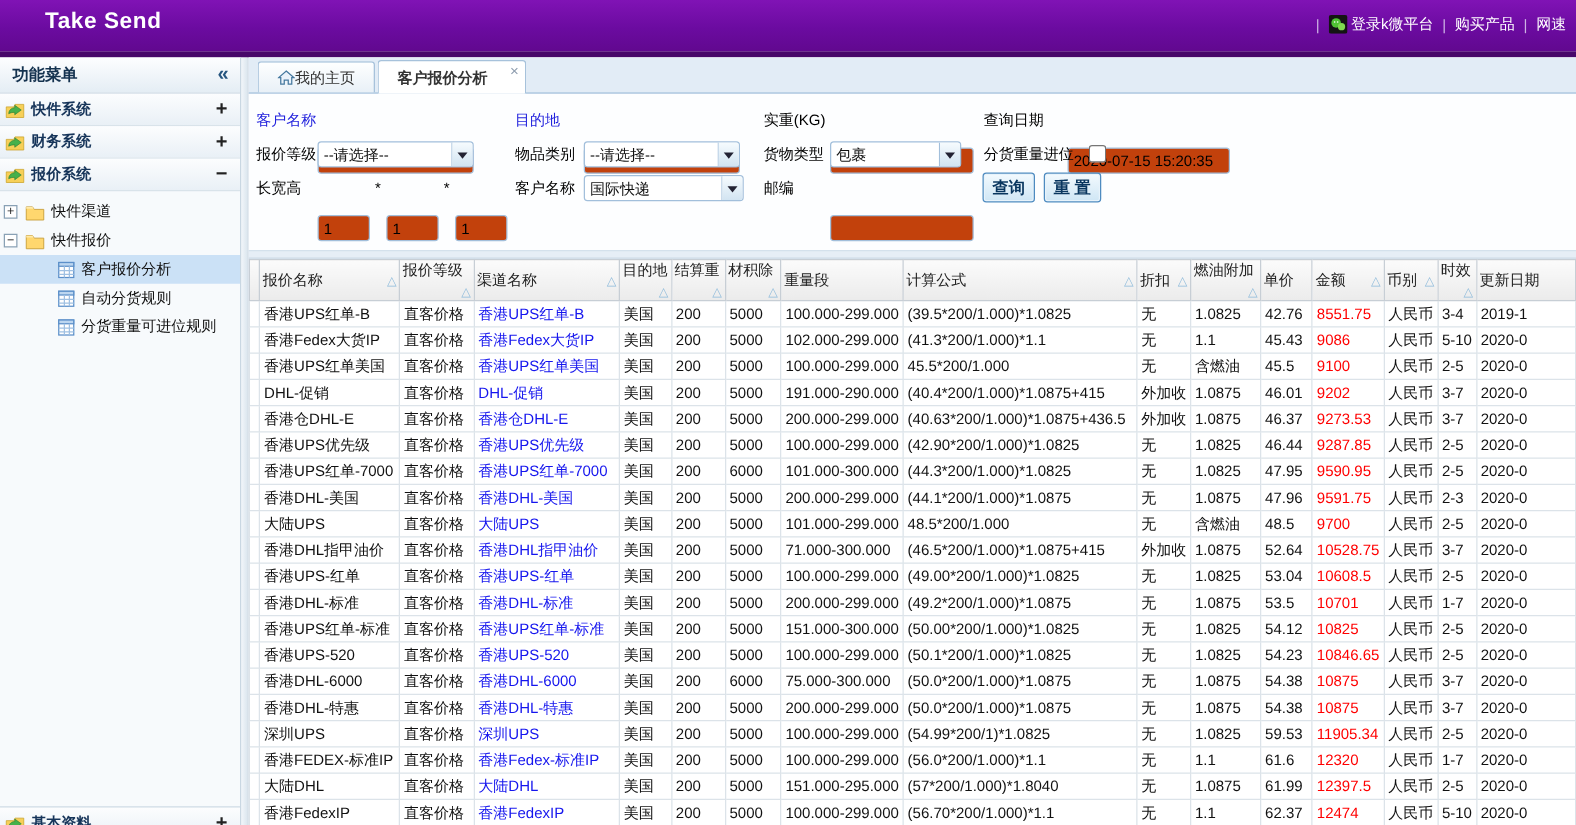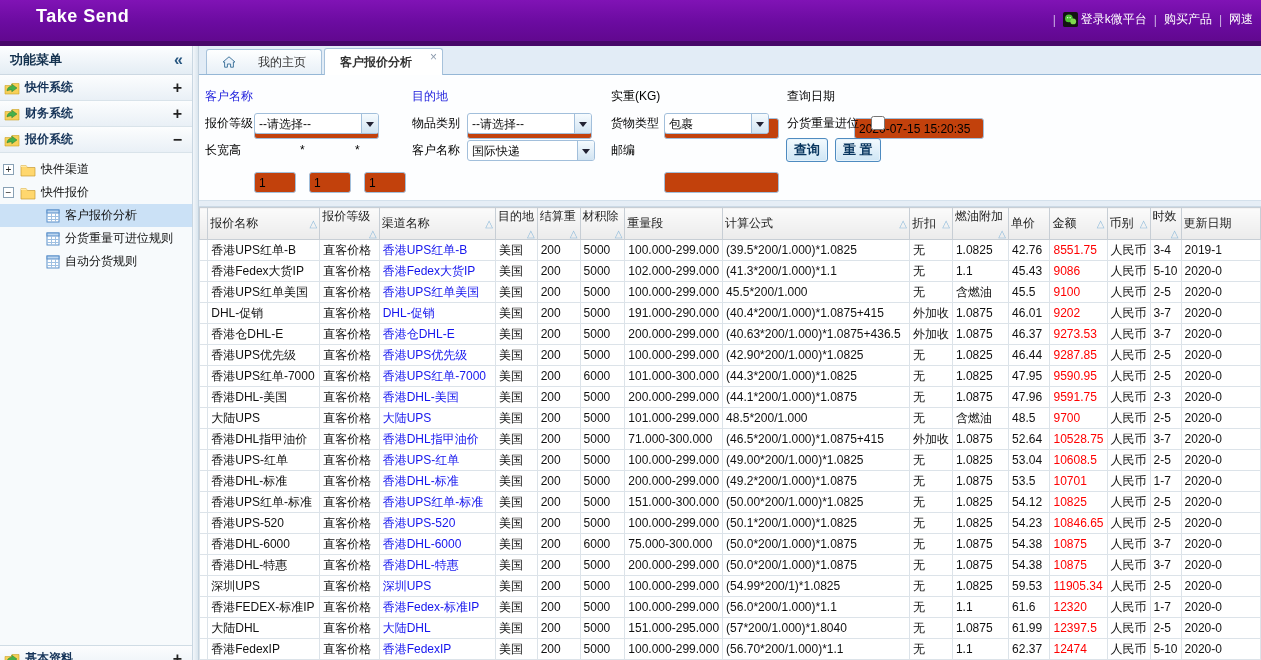--- a/index.html
+++ b/index.html
@@ -38,21 +38,21 @@
   .tree-lbl { margin-left:5px; white-space:nowrap; cursor:pointer; }
   .sidebar-bottom { position:absolute; left:0; right:0; top:599px; height:27px;
     background:linear-gradient(#fcfdfe,#e9f0f6); border-top:1px solid #d0dce5; border-bottom:1px solid #d9e3ea;
     display:flex; align-items:center; padding:0 10px 0 4px; cursor:pointer; }
   .sidebar-bottom .lbl { font-weight:bold; color:#17355a; margin-left:5px; }
   .sidebar-bottom .tg { margin-left:auto; font-size:16px; color:#222; font-weight:bold; }
   .splitter { width:6px; background:linear-gradient(90deg,#f2f6fa,#dbe6ee); border-right:1px solid #c3d2de; flex:none; }
   
   .main { flex:1; min-width:0; display:flex; flex-direction:column; background:#fff; }
   .tabbar { height:29px; background:#e2ecf6; border-bottom:1px solid #95b7d6; display:flex; align-items:flex-end; padding-left:7px; gap:2px; flex:none; }
-  .tab { height:25px; display:flex; align-items:center; gap:22px; padding:0 15px; margin-bottom:0;
+  .tab { height:25px; display:flex; align-items:center; gap:0; padding:0 15px; margin-bottom:0;
     border:1px solid #a7c2db; border-bottom:none; border-radius:3px 3px 0 0;
     background:linear-gradient(#feffff,#e8f0f7); color:#333; cursor:pointer; }
   .tab.active { background:#fff; font-weight:bold; height:27px; margin-bottom:-1px; position:relative; padding-right:30px; }
   .tab .close { position:absolute; top:1px; right:5px; font-size:12px; font-weight:normal; color:#8d9cae; cursor:pointer; }
   
   .form-area { height:125px; position:relative; background:#fdfeff; flex:none; }
   .f-label { position:absolute; height:21px; line-height:21px; color:#000; white-space:nowrap; }
   .f-label.blue { color:#2323dd; }
   input.f-input { position:absolute; height:21px; border:1px solid #a2bfdb; border-radius:3px; padding:0 4px;
     font:12px "Liberation Sans",sans-serif; color:#000; background:#c2410c;margin-top:32px; }
@@ -187,34 +187,34 @@
         <span class="tree-ico">
           <svg width="14" height="14" viewBox="0 0 14 14">
               <rect x="1" y="1" width="12" height="12" fill="#fff" stroke="#5b8fc9"></rect>
               <rect x="1" y="1" width="12" height="3" fill="#bcd6f0" stroke="#5b8fc9"></rect>
               <line x1="5.5" y1="4" x2="5.5" y2="13" stroke="#9fc0e2"></line>
               <line x1="9.5" y1="4" x2="9.5" y2="13" stroke="#9fc0e2"></line>
               <line x1="1" y1="7.5" x2="13" y2="7.5" stroke="#9fc0e2"></line>
               <line x1="1" y1="10.5" x2="13" y2="10.5" stroke="#9fc0e2"></line>
             </svg>
         </span>
-        <span class="tree-lbl">分货重量可进位规则</span>
+        <span class="tree-lbl">自动分货规则</span>
       </div>
       <div class="tree-row child">
         <span class="tree-ico">
           <svg width="14" height="14" viewBox="0 0 14 14">
               <rect x="1" y="1" width="12" height="12" fill="#fff" stroke="#5b8fc9"></rect>
               <rect x="1" y="1" width="12" height="3" fill="#bcd6f0" stroke="#5b8fc9"></rect>
               <line x1="5.5" y1="4" x2="5.5" y2="13" stroke="#9fc0e2"></line>
               <line x1="9.5" y1="4" x2="9.5" y2="13" stroke="#9fc0e2"></line>
               <line x1="1" y1="7.5" x2="13" y2="7.5" stroke="#9fc0e2"></line>
               <line x1="1" y1="10.5" x2="13" y2="10.5" stroke="#9fc0e2"></line>
             </svg>
         </span>
-        <span class="tree-lbl">自动分货规则</span>
+        <span class="tree-lbl">分货重量可进位规则</span>
       </div>
     </div>
 
     <div class="sidebar-bottom">
       <span class="ico">
         <svg width="16" height="16" viewBox="0 0 16 16">
             <path d="M1 5.5h6l1-2h7V14H1z" fill="#f7d058" stroke="#c9a227" stroke-width="0.6"></path>
             <path d="M3 11c0-3 2.4-4.8 4.8-4.8V4.2L13 8l-5.2 3.8V9.9C5.8 9.9 4 10.2 3 11z" fill="#46b14b" stroke="#2e7d32" stroke-width="0.5"></path>
           </svg>
       </span>

